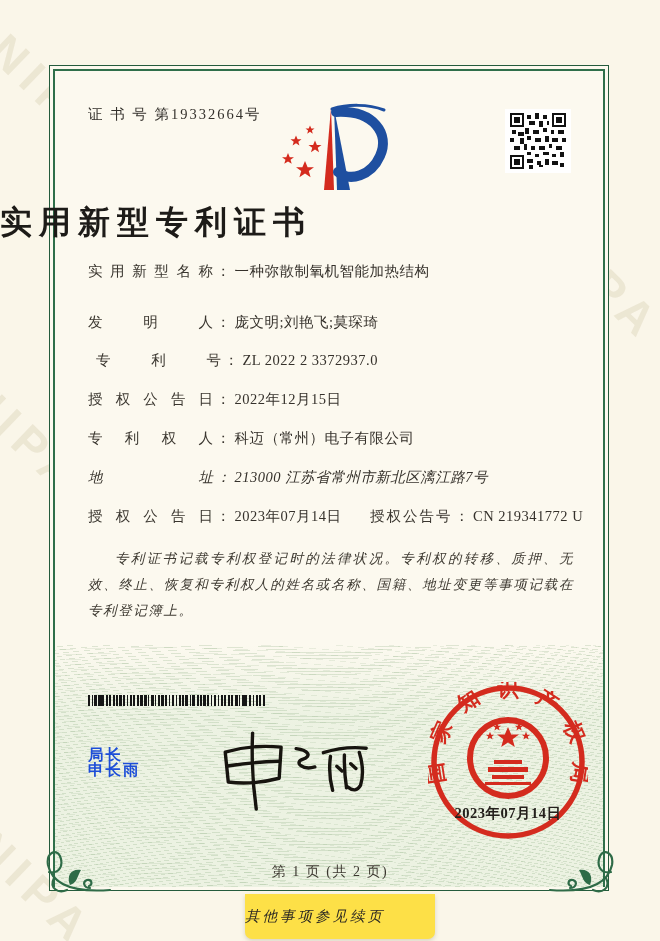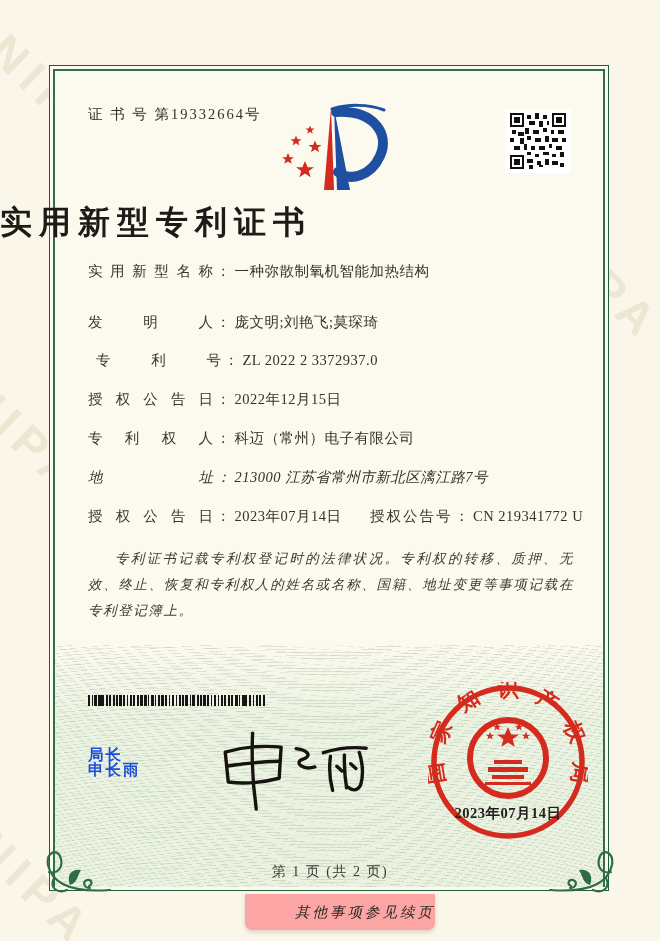--- a/index.html
+++ b/index.html
@@ -60,23 +60,23 @@
   .seal-date{position:absolute;left:0;top:122px;width:160px;text-align:center;
              font-size:14.5px;font-weight:bold;color:#24201c;letter-spacing:0.5px;}
 
   .flourish{width:72px;height:50px;}
   .flourish-l{left:40px;top:845px;}
   .flourish-r{left:548px;top:845px;transform:scaleX(-1);}
 
   .page-footer{left:0;top:863px;width:660px;text-align:center;font-size:14px;
                letter-spacing:1.5px;color:#3b372f;}
 
-  .tab{left:245px;top:894px;width:190px;height:36px;background:#fca5a5;
+  .tab{left:245px;top:894px;width:190px;height:45px;background:#fde047;
        border-radius:0 0 7px 7px;box-shadow:0 2px 4px rgba(120,110,80,0.25);
-       display:flex;align-items:center;justify-content:flex-end;}
+       display:flex;align-items:center;justify-content:flex-start;}
   .tab span{font-size:14.5px;font-style:italic;letter-spacing:3px;color:#2c2923;}
 </style>
 </head>
 <body>
 
 <span class="wm" style="left:-14px;top:-6px;">CNIPA</span>
 <span class="wm" style="left:250px;top:118px;">CNIPA</span>
 <span class="wm" style="left:540px;top:185px;">CNIPA</span>
 <span class="wm" style="left:-38px;top:340px;">CNIPA</span>
 <span class="wm" style="left:235px;top:520px;">CNIPA</span>

